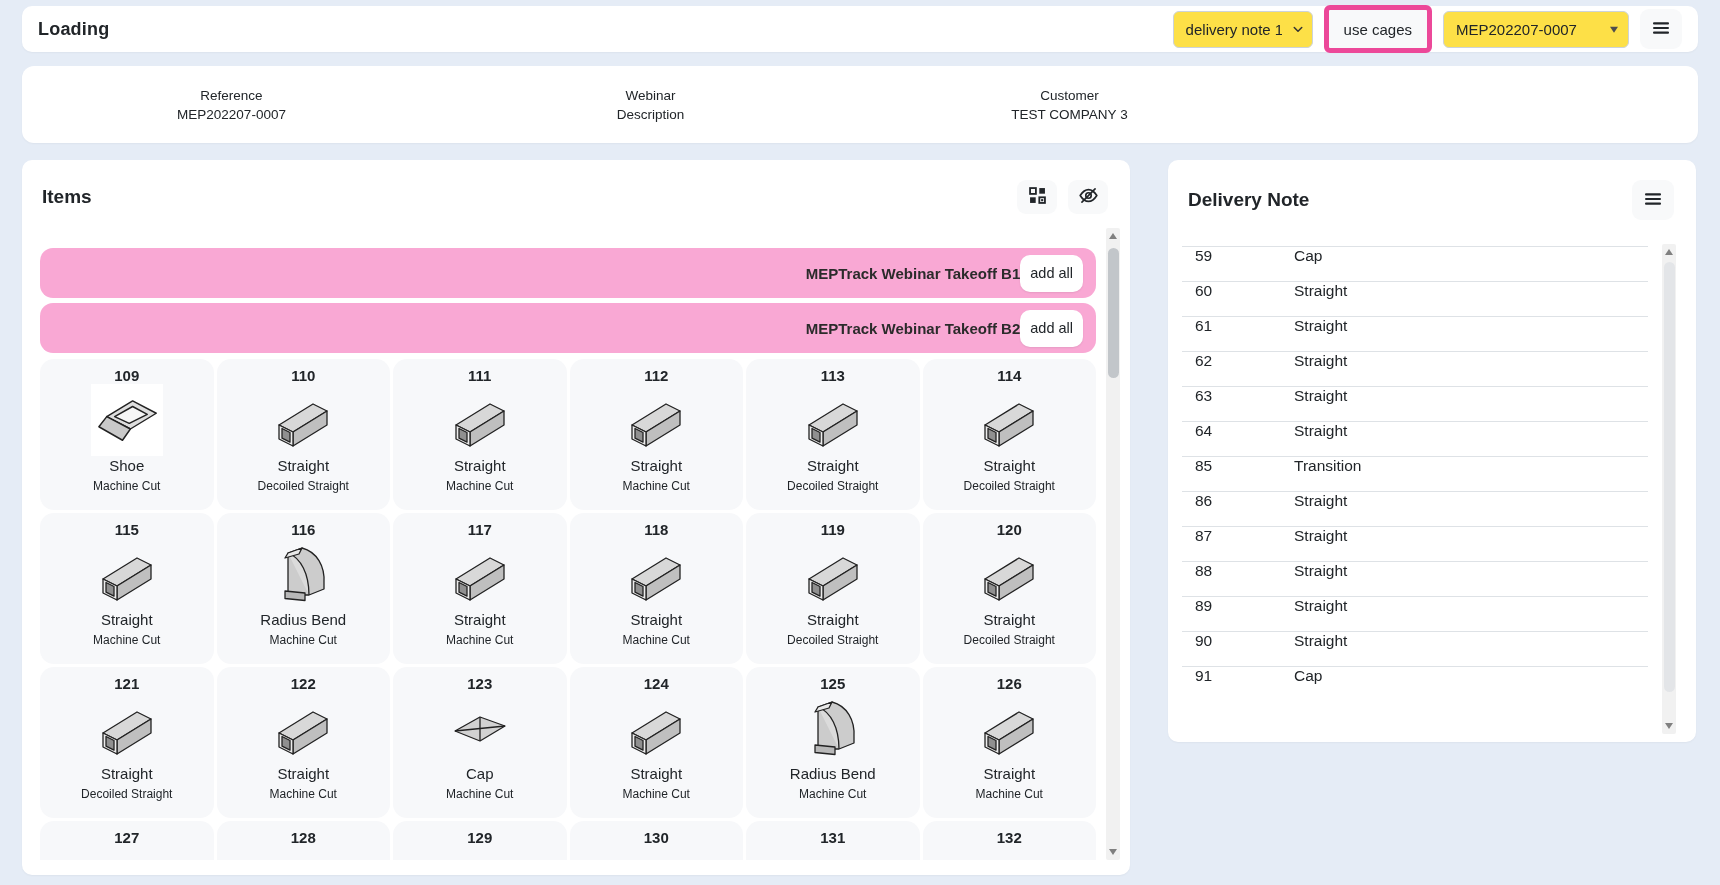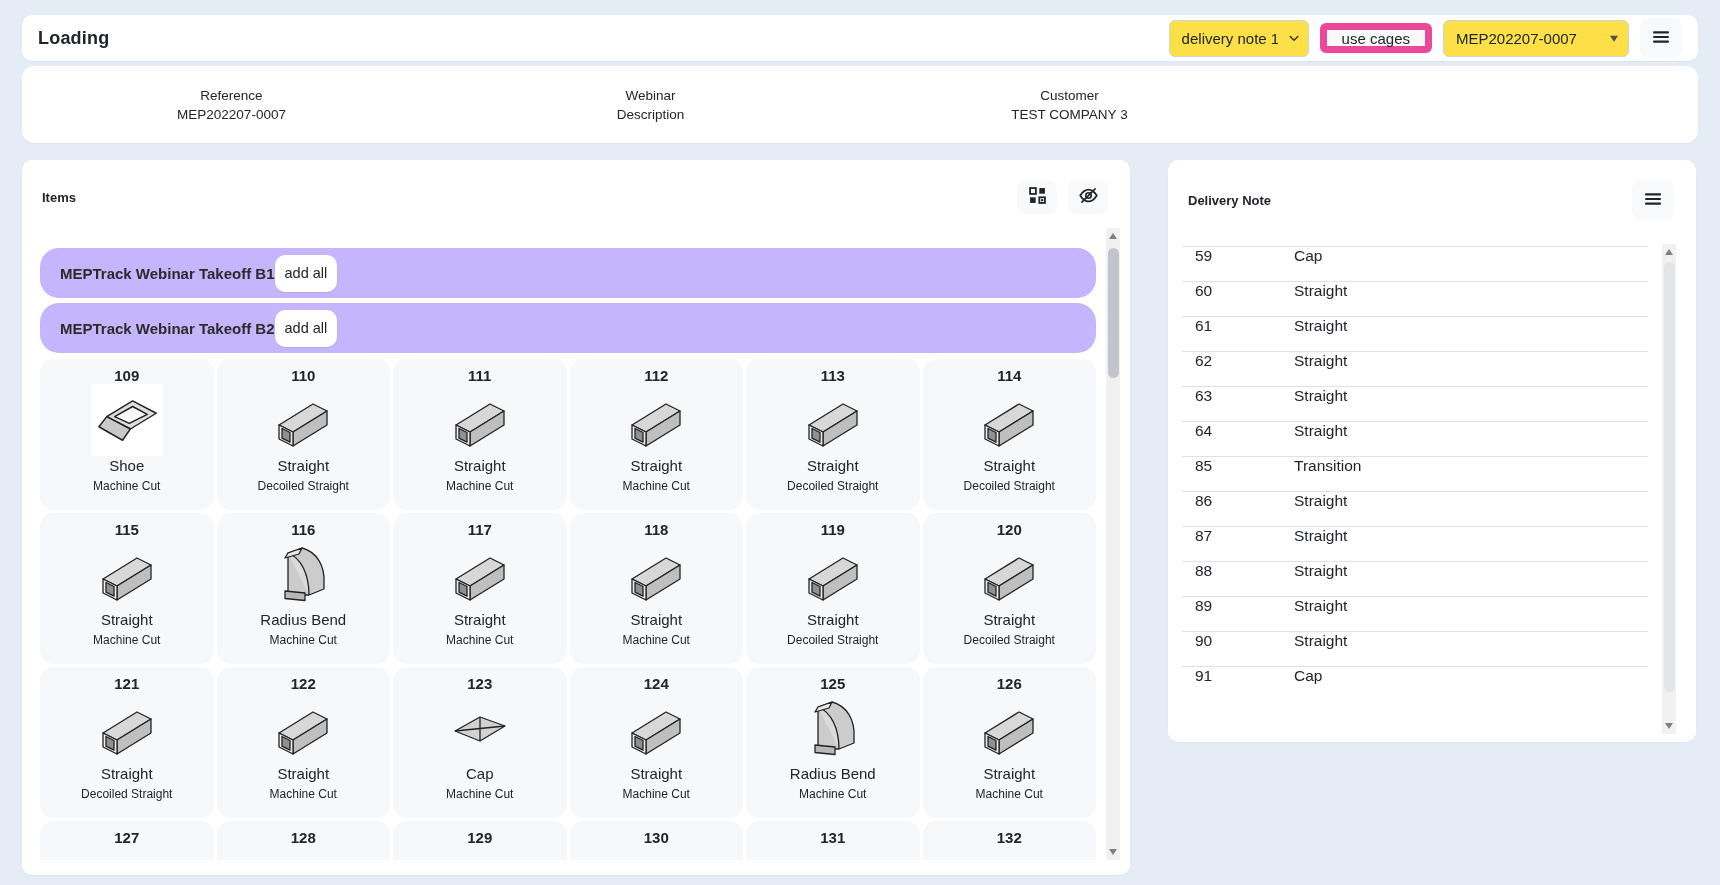--- a/index.html
+++ b/index.html
@@ -9,42 +9,42 @@
     font-family:"Liberation Sans", sans-serif;
     color:#212529;
   }
   .page { position:relative; width:1720px; height:885px; }
 
   
   .topbar {
     position:absolute; left:22px; right:22px; top:6px; height:46px;
     background:#fff; border-radius:10px;
     display:flex; align-items:center; justify-content:space-between;
-    padding:12px 16px; box-shadow:0 1px 2px rgba(0,0,0,.04);margin-top:9px;
+    padding:12px 16px; box-shadow:0 1px 2px rgba(0,0,0,.04);
   }
   .page-title { font-size:18px; font-weight:700; letter-spacing:.2px; }
   .topbar-controls { display:flex; align-items:center; gap:11px; }
   .sel-wrap { position:relative; }
   .sel-wrap select {
     appearance:none; -webkit-appearance:none;
     height:37px; border:1px solid #ccd3da; border-radius:6px;
     background:#fde047; font-size:15px; color:#212529;
     padding:0 30px 0 12px; font-family:inherit; outline:none;
   }
   .sel-wrap .chev { position:absolute; right:9px; top:50%; transform:translateY(-50%); pointer-events:none; display:flex; }
   .caret-down {
     position:absolute; right:11px; top:50%; transform:translateY(-38%);
     width:0; height:0; border-left:4.5px solid transparent;
     border-right:4.5px solid transparent; border-top:6px solid #4d4d4d; pointer-events:none;
   }
   .sel-ref select { width:186px; }
   .sel-dn select { width:140px; }
   .btn-plain {
-    height:30px; padding:0 15px; font-size:15px; font-family:inherit;
-    background:#f8f9fa; border:7px solid #ec4899; border-radius:6px; color:#212529; cursor:pointer;
+    height:48px; padding:0 15px; font-size:15px; font-family:inherit;
+    background:#f8f9fa; border:5px solid #ec4899; border-radius:6px; color:#212529; cursor:pointer;
   }
   .icon-btn {
     border:none; background:#f8f9fa; border-radius:9px;
     display:flex; align-items:center; justify-content:center; cursor:pointer;
   }
   .menu-btn { width:42px; height:40px; }
 
   
   .infobar {
     position:absolute; left:22px; right:22px; top:66px; height:77px;
@@ -55,33 +55,33 @@
   .info-field { text-align:center; font-size:13.5px; line-height:19px; }
 
   
   .panel { position:absolute; background:#fff; border-radius:10px; box-shadow:0 1px 2px rgba(0,0,0,.04); }
   .items-panel   { left:22px;  top:160px; width:1108px; height:715px; }
   .delivery-panel{ left:1168px; top:160px; width:528px;  height:582px; }
   .panel-head {
     display:flex; align-items:center; justify-content:space-between;
     padding:20px 22px 0 20px;
   }
-  .panel-title { font-size:13px; font-weight:700; }
+  .panel-title { font-size:19px; font-weight:700; }
   .head-actions { display:flex; gap:11px; }
   .head-actions .icon-btn { width:40px; height:34px; }
   .delivery-panel .icon-btn { width:42px; height:40px; }
 
   
   .items-scroll {
     position:absolute; left:18px; right:34px; top:68px; bottom:15px;
     overflow:hidden;
   }
   .group-row {
-    background:#c4b5fd; border-radius:19px; height:50px;
-    display:flex; align-items:center; justify-content:flex-start;
+    background:#f9a8d4; border-radius:13px; height:50px;
+    display:flex; align-items:center; justify-content:flex-end;
     padding:0 13px 0 20px; margin-bottom:5px;
   }
   .group-row:first-child { margin-top:20px; }
   .group-label { font-size:15px; font-weight:700; color:#2b2b2b; }
   .add-all-btn {
     background:#fff; border:none; border-radius:10px; height:37px; padding:0 10px;
     font-size:14.5px; font-family:inherit; color:#212529; cursor:pointer;
     box-shadow:0 1px 2px rgba(0,0,0,.08);
   }
   .items-grid {

